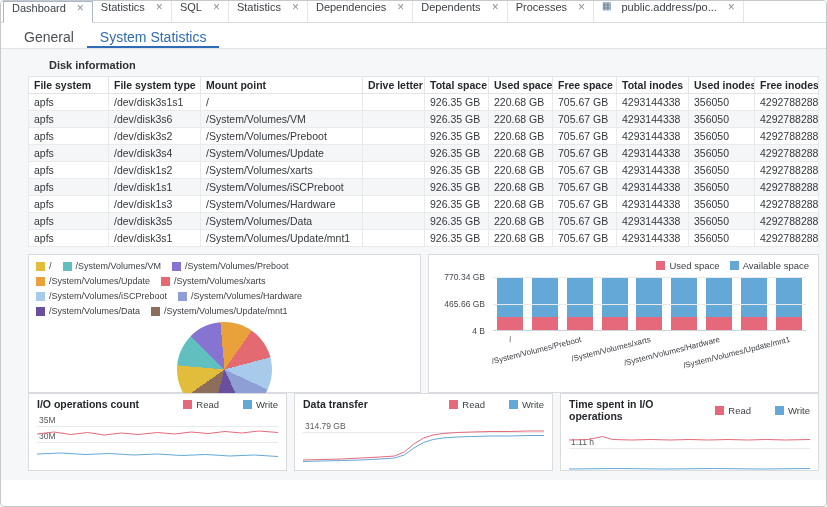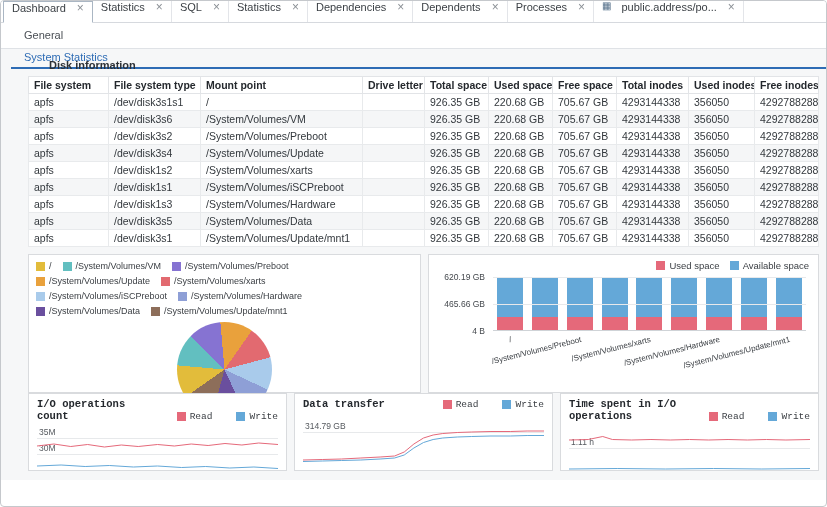--- a/index.html
+++ b/index.html
@@ -27,21 +27,21 @@
     border: 1px solid #aab6c3; border-bottom: 1px solid #fff;
     margin-bottom: -1px; background: #fff; z-index: 2;
   }
   .tab-close { color: #8a8f95; font-size: 12px; line-height: 1; margin-left: 1px; }
   .tab-ticon { color: #55708a; font-size: 10px; line-height: 1; }
 
   
   .navtabs {
     display: flex; height: 26px; padding-left: 10px;
     border-bottom: 1px solid #dfe2e6; background: #fff;
-    font-size: 11px; color: #4a4f55; flex-direction: column;
+    font-size: 14px; color: #4a4f55;
   }
   .navtab { padding: 6px 13px 4px; cursor: default; }
   .navtab.active { color: #2e6cb5; border-bottom: 2px solid #2e6cb5; }
 
   
   .subtabs {
     display: flex; height: 26px; margin-left: 21px;
     border-bottom: 1px solid #e1e3e7; background: #fff;
     font-size: 11px; color: #4a4f55;
   }
@@ -103,21 +103,21 @@
   .xlab span {
     position: absolute; right: 0; top: 0; white-space: nowrap;
     font-size: 8px; color: #3a3e43;
     transform: rotate(-14deg); transform-origin: 100% 0;
   }
 
   
   .disk0-title { margin-top: 9px; }
   .disk0-row { display: flex; gap: 7px; }
   .mini-panel { flex: 1; height: 78px; padding: 4px 8px; }
-  .mini-head { display: flex; justify-content: space-between; align-items: flex-end; font-family: Liberation Mono, monospace; }
+  .mini-head { display: flex; justify-content: space-between; align-items: center; }
   .mini-title { font-size: 10.5px; font-weight: bold; color: #24282d; }
   .mini-legend { font-size: 9.5px; color: #3a3e43; display: flex; }
   .mini-legend .legend-item { margin-right: 0; margin-left: 24px; }
   .mini-chart { position: relative; height: 50px; margin-top: 4px; }
   .mini-grid { position: absolute; left: 0; right: 0; height: 1px; background: #e7e9eb; }
   .mini-ytick {
     position: absolute; left: 2px; transform: translateY(-110%);
     font-size: 8.5px; color: #55595e; white-space: nowrap;
   }
   .mini-chart svg { position: absolute; left: 0; top: 0; width: 100%; height: 100%; }
@@ -349,21 +349,21 @@
       <div class="panel bar-panel">
         <div class="bar-legend"><span class="legend-item">
               <span class="swatch" style="background: rgb(229, 105, 122);"></span>
               <span>Used space</span>
             </span><span class="legend-item">
               <span class="swatch" style="background: rgb(100, 168, 216);"></span>
               <span>Available space</span>
             </span></div>
         <div class="bar-body">
           <div class="bar-yaxis">
-              <div class="bar-ytick" style="top: 0%;">620.19 GB</div>
+              <div class="bar-ytick" style="top: 0%;">770.34 GB</div>
               <div class="bar-ytick" style="top: 50%;">465.66 GB</div>
               <div class="bar-ytick" style="top: 100%;">4 B</div>
             </div>
           <div class="bar-plot">
             <div class="bars">
                 <div class="bar">
                   <div class="bar-avail" style="height: 75.7709%; background: rgb(100, 168, 216);"></div>
                   <div class="bar-used" style="height: 23.6954%; background: rgb(229, 105, 122);"></div>
                 </div>
                 <div class="bar">

